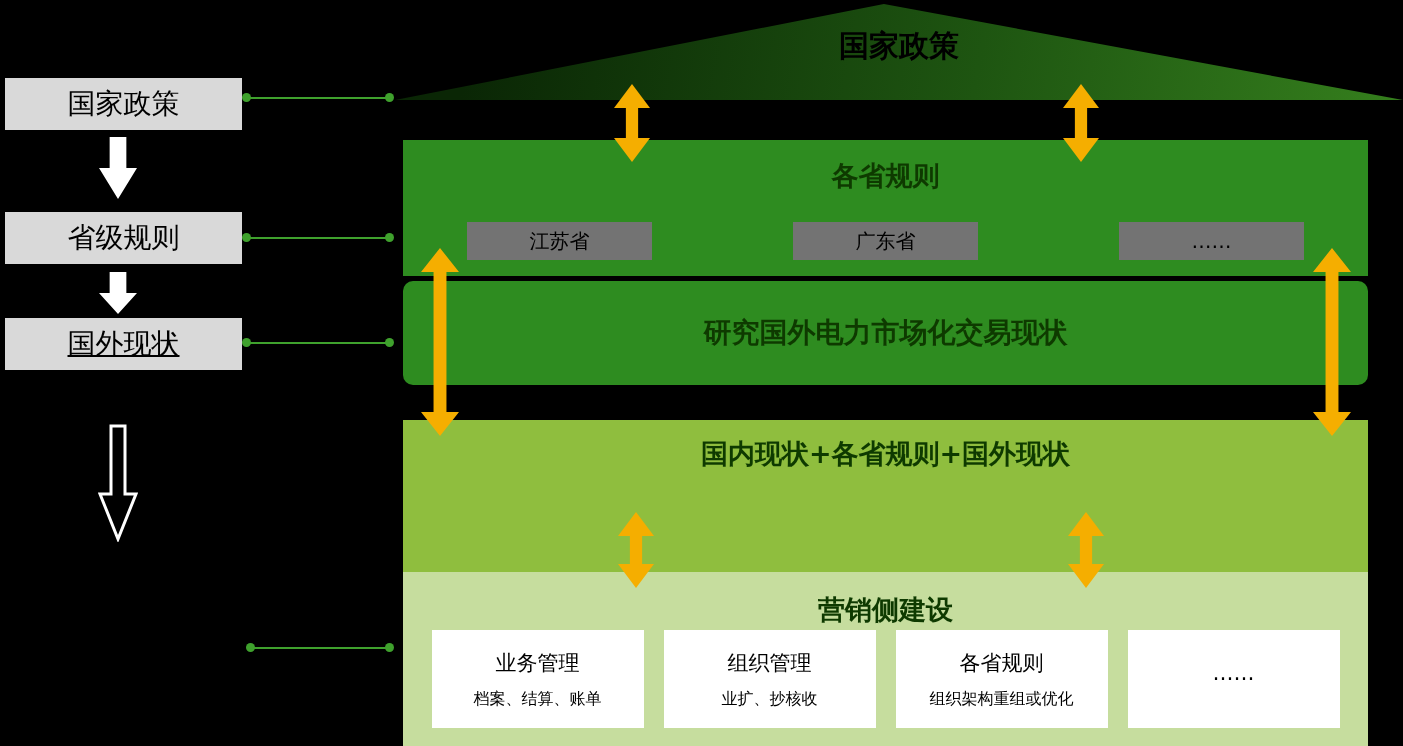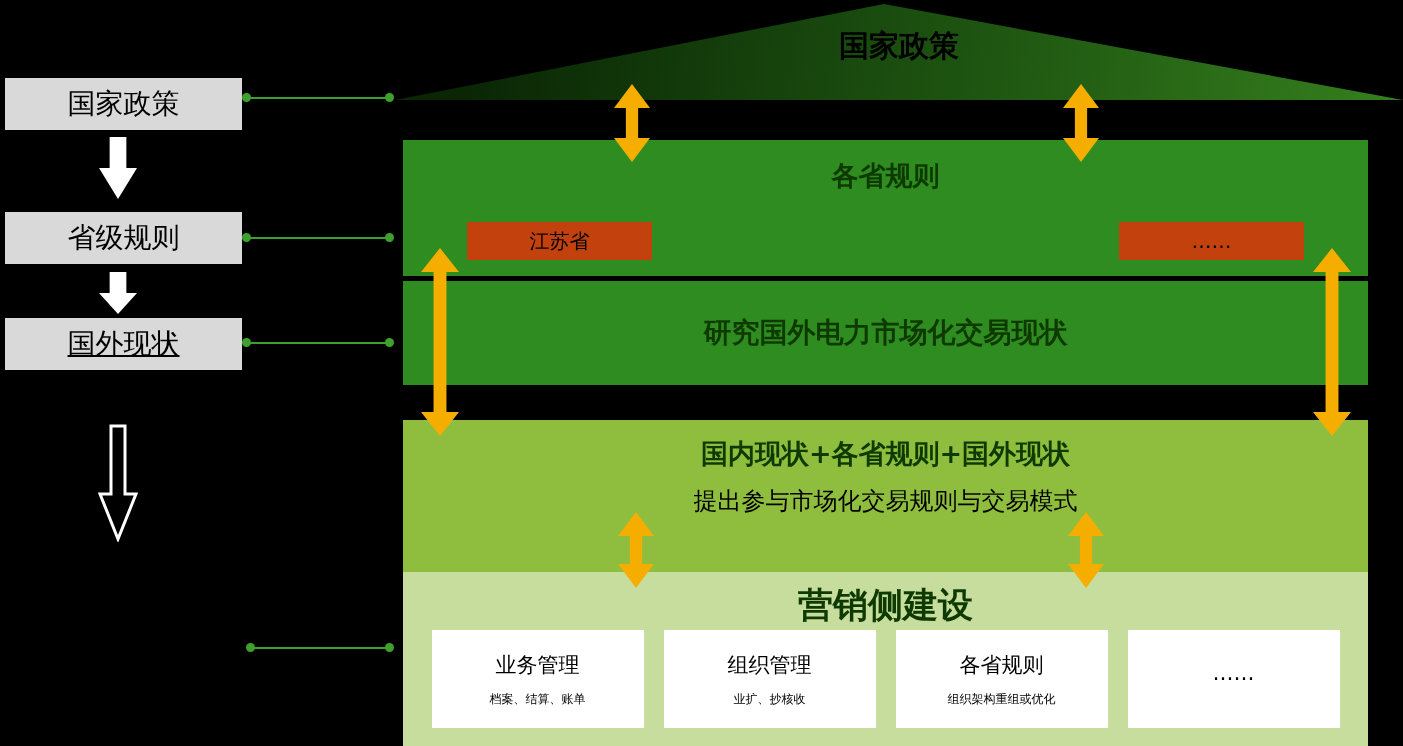--- a/index.html
+++ b/index.html
@@ -49,45 +49,45 @@
   .layer { position: absolute; left: 403px; width: 965px; }
   .layer-title { text-align: center; font-weight: bold; color: #0e3a00; }
 
   .layer1 { top: 140px; height: 136px; background: #2e8c20; }
   .layer1 .layer-title { padding-top: 18px; font-size: 27px; }
   .prov-row {
     position: absolute; top: 82px; left: 0; right: 0;
     display: flex; justify-content: space-between; padding: 0 64px;
   }
   .prov-box {
-    width: 185px; height: 38px; background: #c2410c; color: #000;
+    width: 185px; height: 38px; background: #737373; color: #000;
     display: flex; align-items: center; justify-content: center; font-size: 20px;
   }
 
   .layer2 { top: 281px; height: 104px; background: #2e8c20;
-            display: flex; align-items: center; justify-content: center; }
+            display: flex; align-items: center; justify-content: center; border-radius: 10px; }
   .layer2 .layer-title { font-size: 28px; }
 
   .layer3 { top: 420px; height: 162px; background: #8fbe3e; }
   .layer3 .layer-title { padding-top: 16px; font-size: 27px; }
   .layer3-sub { text-align: center; margin-top: 13px; font-size: 24px; color: #000; }
 
   .layer4 { top: 572px; height: 174px; background: #c6dd9e; }
-  .layer4 .layer-title { padding-top: 10px; font-size: 35px; }
+  .layer4 .layer-title { padding-top: 20px; font-size: 27px; }
   .mkt-row {
     position: absolute; top: 58px; left: 0; right: 0;
     display: flex; justify-content: center; gap: 20px;
   }
   .mkt-box {
     width: 212px; height: 98px; background: #fff; color: #000;
     display: flex; flex-direction: column; align-items: center; justify-content: center;
     gap: 12px; text-align: center;
   }
   .mkt-box .t { font-size: 21px; font-weight: 500; }
-  .mkt-box .s { font-size: 12px; }
+  .mkt-box .s { font-size: 16px; }
 </style>
 </head>
 <body>
 
 <div class="canvas">
 
   <div class="gray-box" style="top:78px; height:52px;">国家政策</div>
 
   <div class="white-arrow" style="left:99px; top:137px; width:38px; height:62px;"></div>
 
@@ -120,31 +120,31 @@
   <div class="dot" style="left:246px; top:643px;"></div>
   <div class="dot" style="left:385px; top:643px;"></div>
 
   <div class="roof"></div>
   <div class="roof-title">国家政策</div>
 
   <div class="layer layer1">
     <div class="layer-title">各省规则</div>
     <div class="prov-row">
       <div class="prov-box">江苏省</div>
+      <div class="prov-box">广东省</div>
       <div class="prov-box">……</div>
     </div>
   </div>
 
   <div class="layer layer2">
     <div class="layer-title">研究国外电力市场化交易现状</div>
   </div>
 
   <div class="layer layer3">
     <div class="layer-title">国内现状+各省规则+国外现状</div>
-    <div class="layer3-sub">提出参与市场化交易规则与交易模式</div>
   </div>
 
   <div class="layer layer4">
     <div class="layer-title">营销侧建设</div>
     <div class="mkt-row">
       <div class="mkt-box">
         <div class="t">业务管理</div>
         <div class="s">档案、结算、账单</div>
       </div>
       <div class="mkt-box">

